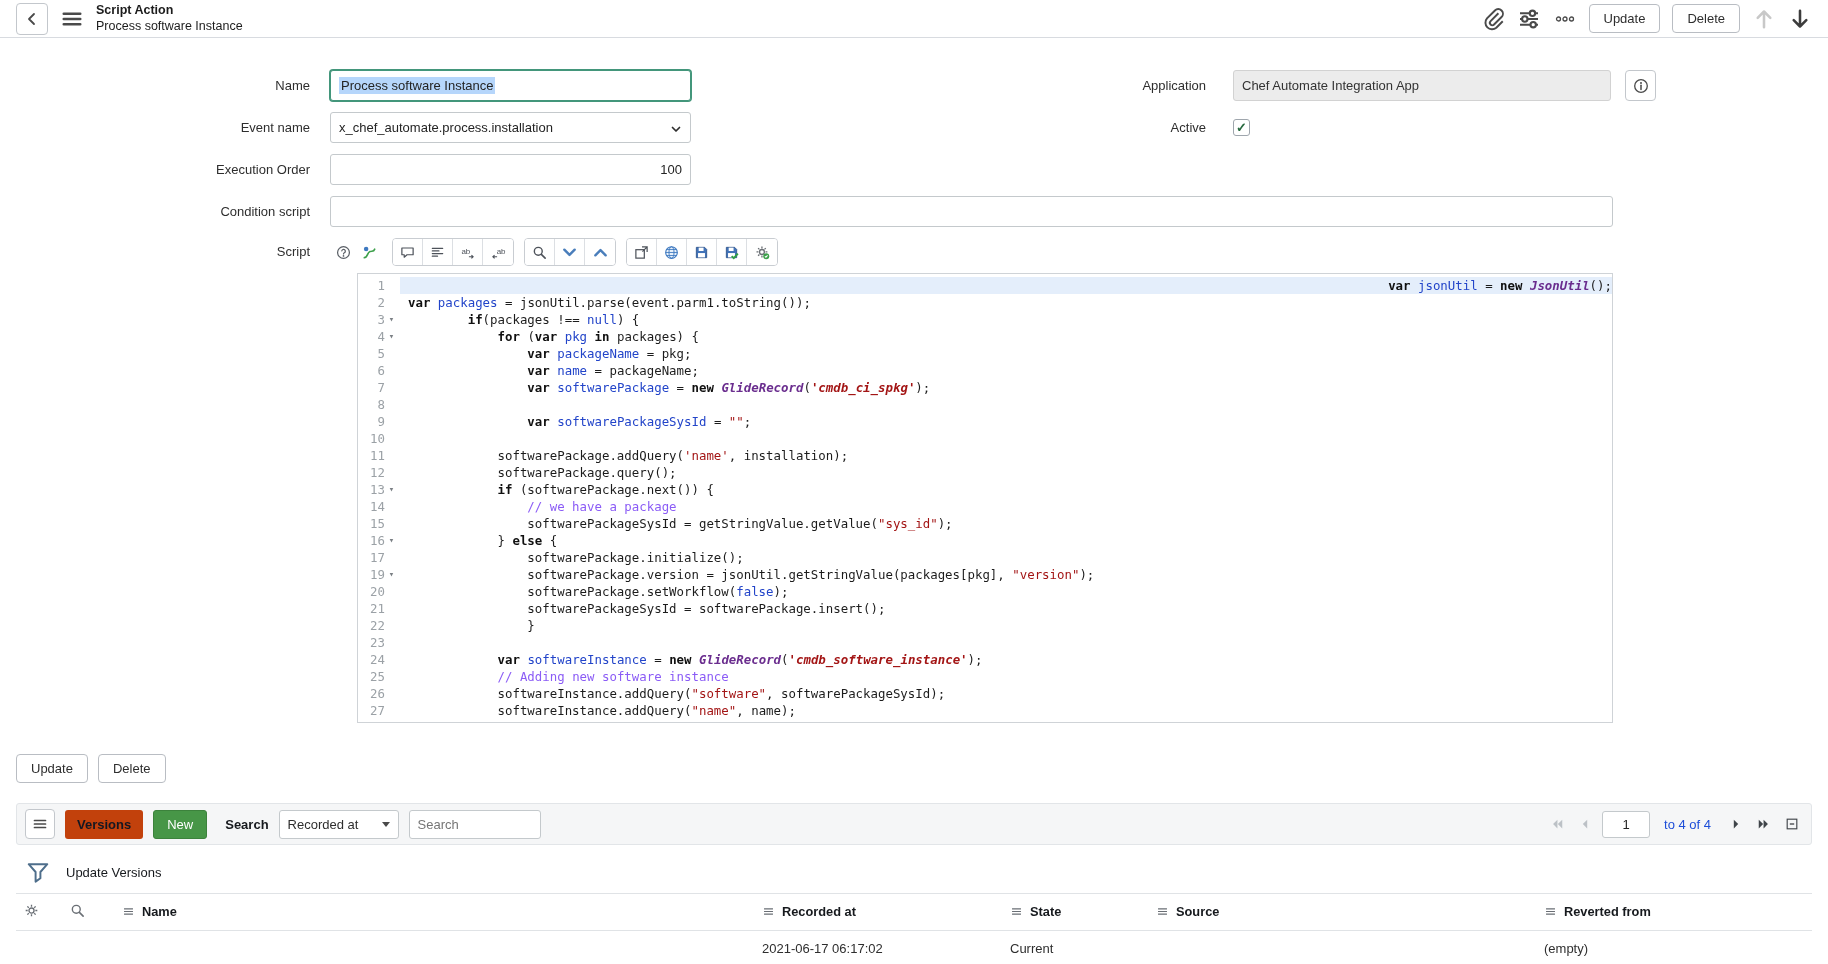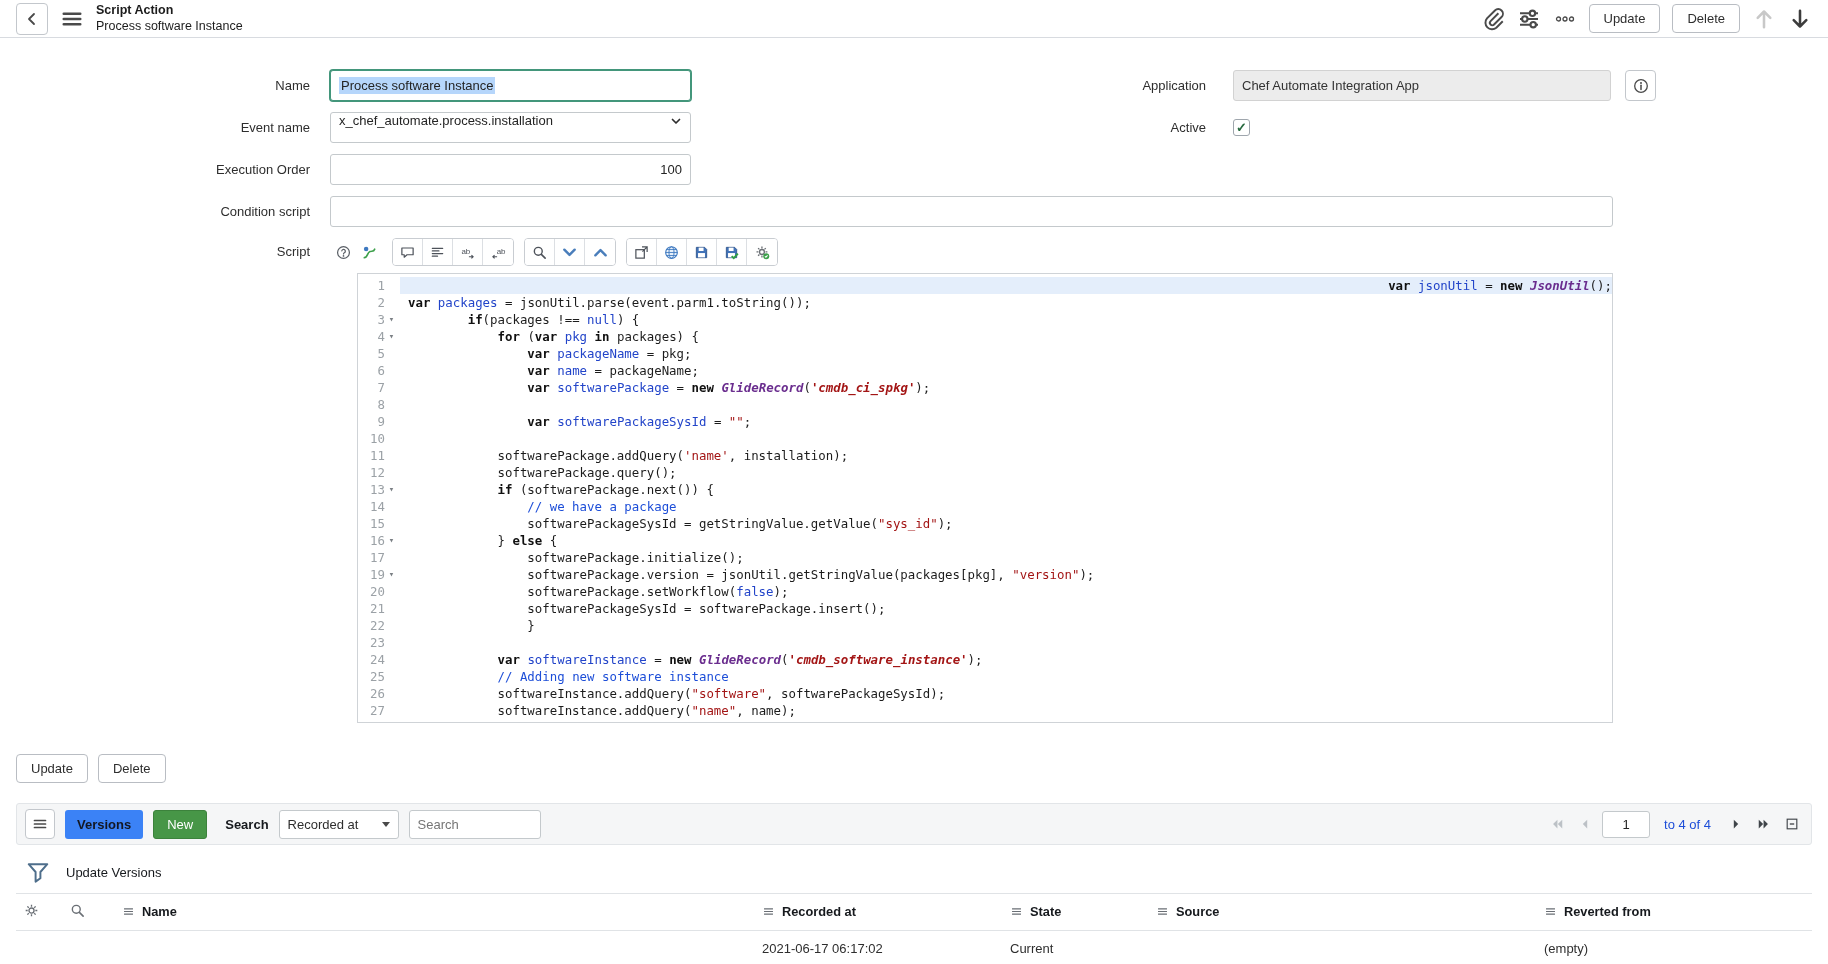--- a/index.html
+++ b/index.html
@@ -40,21 +40,21 @@
   .lbl { width:300px; padding-right:20px; text-align:right; color:#2e2e2e; flex:0 0 300px; }
   .lbl.script-lbl { padding-top:6px; }
   .inp {
     height:31px; border:1px solid #c4c9cc; border-radius:3px; background:#fff;
     padding:0 8px; font-size:13px; font-family:inherit; color:#242424;
   }
   .w-sm { width:361px; }
   .fake-input { display:flex; align-items:center; }
   .name-input { border:1px solid #43967b; box-shadow:0 0 0 1px #43967b; }
   .sel-text { background:var(--selection,#b6d6fb); padding:1px 2px; }
-  .fake-select { display:flex; align-items:flex-start; justify-content:space-between; cursor:pointer; }
+  .fake-select { display:flex; align-items:center; justify-content:space-between; cursor:pointer; }
   .fake-select .chev { color:#2e2e2e; width:14px; height:14px; }
   .exec { text-align:right; }
   .wide { width:1283px; }
   .right-lbl { margin-left:340px; width:202px; flex:0 0 202px; padding-right:27px; text-align:right; }
   .app-field {
     width:378px; height:31px; background:#ececec; border:1px solid #d2d2d2; border-radius:3px;
     display:flex; align-items:center; padding:0 8px; color:#333;
   }
   .info-btn { margin-left:14px; width:31px; height:31px; }
   .cbx {
@@ -83,34 +83,34 @@
   .ed-gutter { flex:0 0 42px; display:flex; color:#9ba1a6; }
   .ed-num { width:27px; text-align:right; }
   .ed-fold { width:13px; text-align:center; font-size:9px; color:#7a7f84; cursor:pointer; }
   .ed-code { flex:1; white-space:pre; padding-left:8px; color:#1c1c1c; }
   .ed-row.active .ed-code { background:var(--editor-active-line,#e4eefb);text-align:right; }
   .tk-k { font-weight:bold; color:#101010; }
   .tk-d { color:#2244c9; }
   .tk-t { font-weight:bold; font-style:italic; color:#6a2d8e; }
   .tk-s { color:#a31515; }
   .tk-si { color:#a31515; font-style:italic; font-weight:bold; }
-  .tk-c { color:#1d4ed8;text-align:center; }
+  .tk-c { color:#8b5cf6;text-align:center; }
   .tk-a { color:#2244c9; }
   .tk-p { color:#1c1c1c; }
 
   
   .footer-actions { padding:20px 16px 16px; display:flex; gap:10px; }
 
   
   .related { margin:4px 16px 0; }
   .rl-bar {
     display:flex; align-items:center; gap:10px;
     background:#f5f6f7; border:1px solid #e2e5e8; border-radius:3px; padding:5px 8px;
   }
-  .rl-tab { background:#3b82f6; color:#131722; font-weight:600; padding:7px 12px; border-radius:3px; cursor:pointer; }
+  .rl-tab { background:#c2410c; color:#131722; font-weight:600; padding:7px 12px; border-radius:3px; cursor:pointer; }
   .btn-new { background:var(--new-button,#479647); color:#fff; border:1px solid #3c823c; border-radius:3px; padding:6px 13px; font-size:13px; font-family:inherit; cursor:pointer; }
   .search-lbl { margin-left:8px; font-weight:600; color:#16191d; }
   .rl-select { width:120px; height:29px; border:1px solid #c4c9cc; border-radius:3px; background:#fff; display:flex; align-items:center; justify-content:space-between; padding:0 8px; cursor:pointer; }
   .caret { width:0; height:0; border-left:4px solid transparent; border-right:4px solid transparent; border-top:5px solid #4a4a4a; }
   .rl-search { width:132px; height:29px; }
   .rl-right { margin-left:auto; display:flex; align-items:center; gap:6px; }
   .pg-btn { background:none; border:none; padding:0; width:22px; height:22px; display:flex; align-items:center; justify-content:center; color:#3f4449; cursor:pointer; }
   .pg-btn svg { width:14px; height:14px; }
   .pg-btn.disabled { color:#bcc1c6; }
   .pg-input { width:48px; height:27px; text-align:center; }

